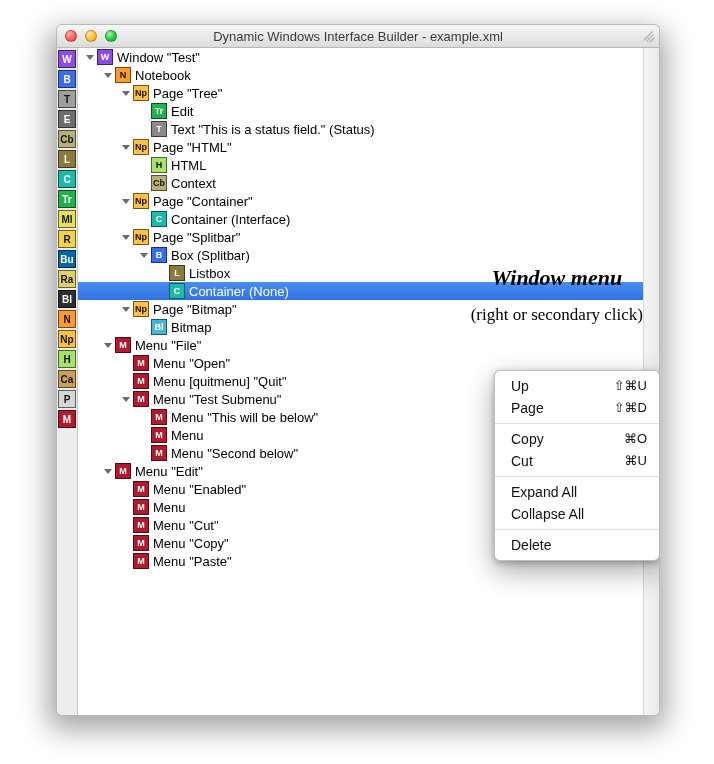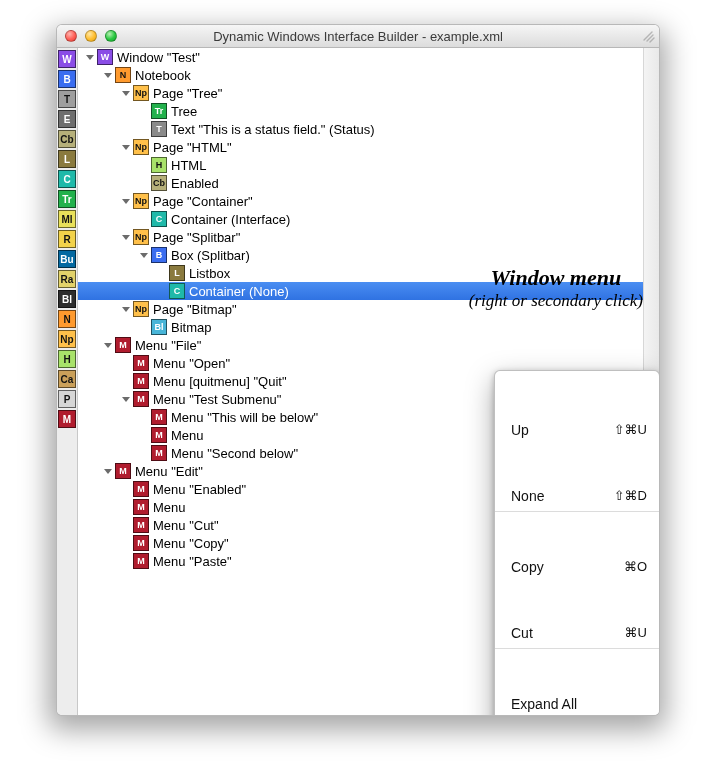--- a/index.html
+++ b/index.html
@@ -132,39 +132,38 @@
     position: absolute;
     right: 16px;
     top: 218px;
     text-align: center;
     color: #000;
     font-family: cursive;
     line-height: 1.1;
     z-index: 3;
   }
   .annot .ln1 { font-style: italic; font-weight: 600; font-size: 22px; }
-  .annot .ln2 { font-style: italic; font-size: 17px; margin-top: 2px; }
+  .annot .ln2 { font-size: 17px; margin-top: 16px; }
   
   .ctx {
     position: absolute;
     left: 416px; top: 322px;
     width: 164px;
     background: #fff;
     border: 1px solid rgba(0,0,0,0.25);
     border-radius: 6px;
     box-shadow: 0 10px 28px rgba(0,0,0,0.35), 0 2px 6px rgba(0,0,0,0.25);
     padding: 4px 0;
     z-index: 4;
     font-size: 14px;
   }
   .ctx .item {
     display: flex; justify-content: space-between;
     padding: 3px 12px 3px 16px;
     color: #111;
-    margin-top: 44px;
   }
   .ctx .sc { color: #111; letter-spacing: 0; font-size: 13px; }
   .ctx hr {
     border: none; border-top: 1px solid #dcdcdc;
     margin: 4px 0;
   }
   
   .vscroll {
     position: absolute; right: 0; top: 0; bottom: 0;
     width: 15px;
@@ -245,21 +244,21 @@
                   <path d="M1 3 L9 3 L5 8 Z" fill="#6b6b6b"></path>
                 </svg>
               </span>
               <span class="node-icon" style="background: rgb(255, 192, 74);">Np</span>
               <span class="label">Page "Tree"</span>
             </div>
             <div class="row">
               <span class="pad" style="width: 60px;"></span>
               <span class="disc"></span>
               <span class="node-icon" data-dark="" style="background: rgb(34, 177, 76);">Tr</span>
-              <span class="label">Tree</span>
+              <span class="label">Edit</span>
             </div>
             <div class="row">
               <span class="pad" style="width: 60px;"></span>
               <span class="disc"></span>
               <span class="node-icon" data-dark="" style="background: rgb(138, 138, 138);">T</span>
               <span class="label">Text "This is a status field." (Status)</span>
             </div>
             <div class="row">
               <span class="pad" style="width: 42px;"></span>
               <span class="disc">
@@ -273,21 +272,21 @@
             <div class="row">
               <span class="pad" style="width: 60px;"></span>
               <span class="disc"></span>
               <span class="node-icon" style="background: rgb(168, 226, 106);">H</span>
               <span class="label">HTML</span>
             </div>
             <div class="row">
               <span class="pad" style="width: 60px;"></span>
               <span class="disc"></span>
               <span class="node-icon" style="background: rgb(182, 176, 122);">Cb</span>
-              <span class="label">Enabled</span>
+              <span class="label">Context</span>
             </div>
             <div class="row">
               <span class="pad" style="width: 42px;"></span>
               <span class="disc">
                 <svg width="10" height="10" viewBox="0 0 10 10">
                   <path d="M1 3 L9 3 L5 8 Z" fill="#6b6b6b"></path>
                 </svg>
               </span>
               <span class="node-icon" style="background: rgb(255, 192, 74);">Np</span>
               <span class="label">Page "Container"</span>
@@ -442,21 +441,21 @@
           <div class="ln1">Window menu</div>
           <div class="ln2">(right or secondary click)</div>
         </div>
 
         <div class="ctx" id="ctx">
             <div class="item">
               <span>Up</span>
               <span class="sc">⇧⌘U</span>
             </div>
             <div class="item">
-              <span>None</span>
+              <span>Page</span>
               <span class="sc">⇧⌘D</span>
             </div>
             <hr>
             <div class="item">
               <span>Copy</span>
               <span class="sc">⌘O</span>
             </div>
             <div class="item">
               <span>Cut</span>
               <span class="sc">⌘U</span>

